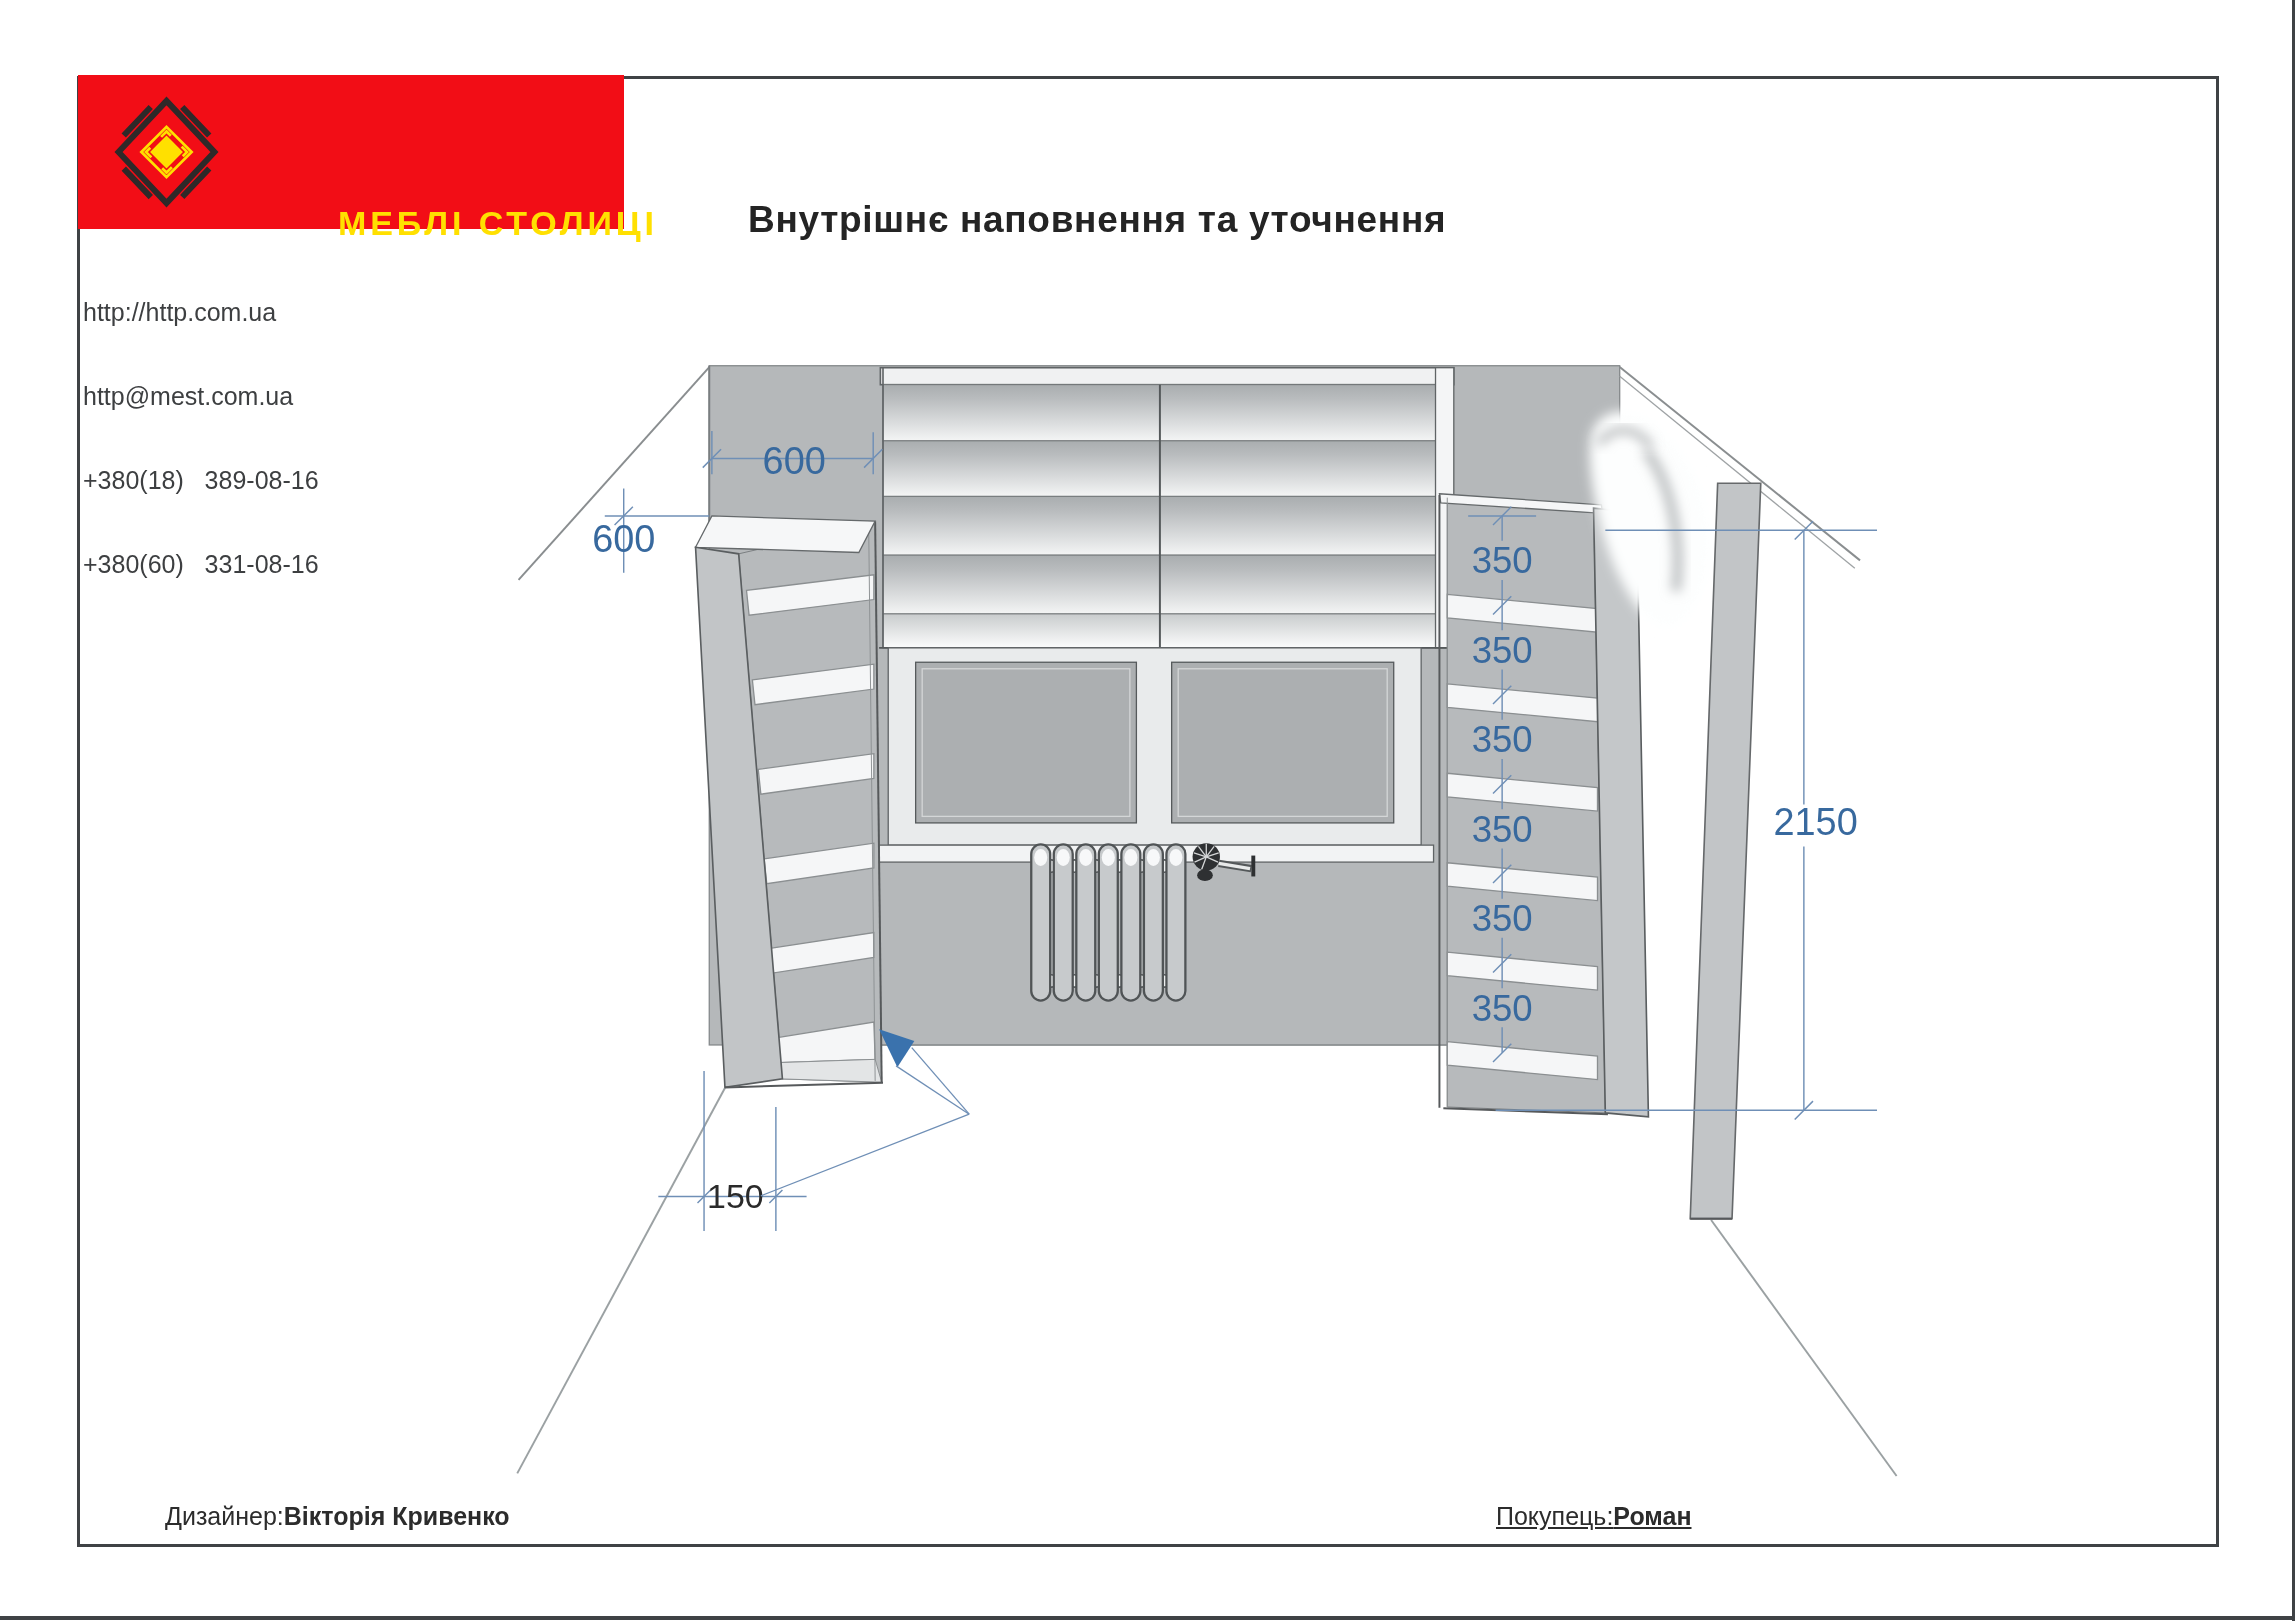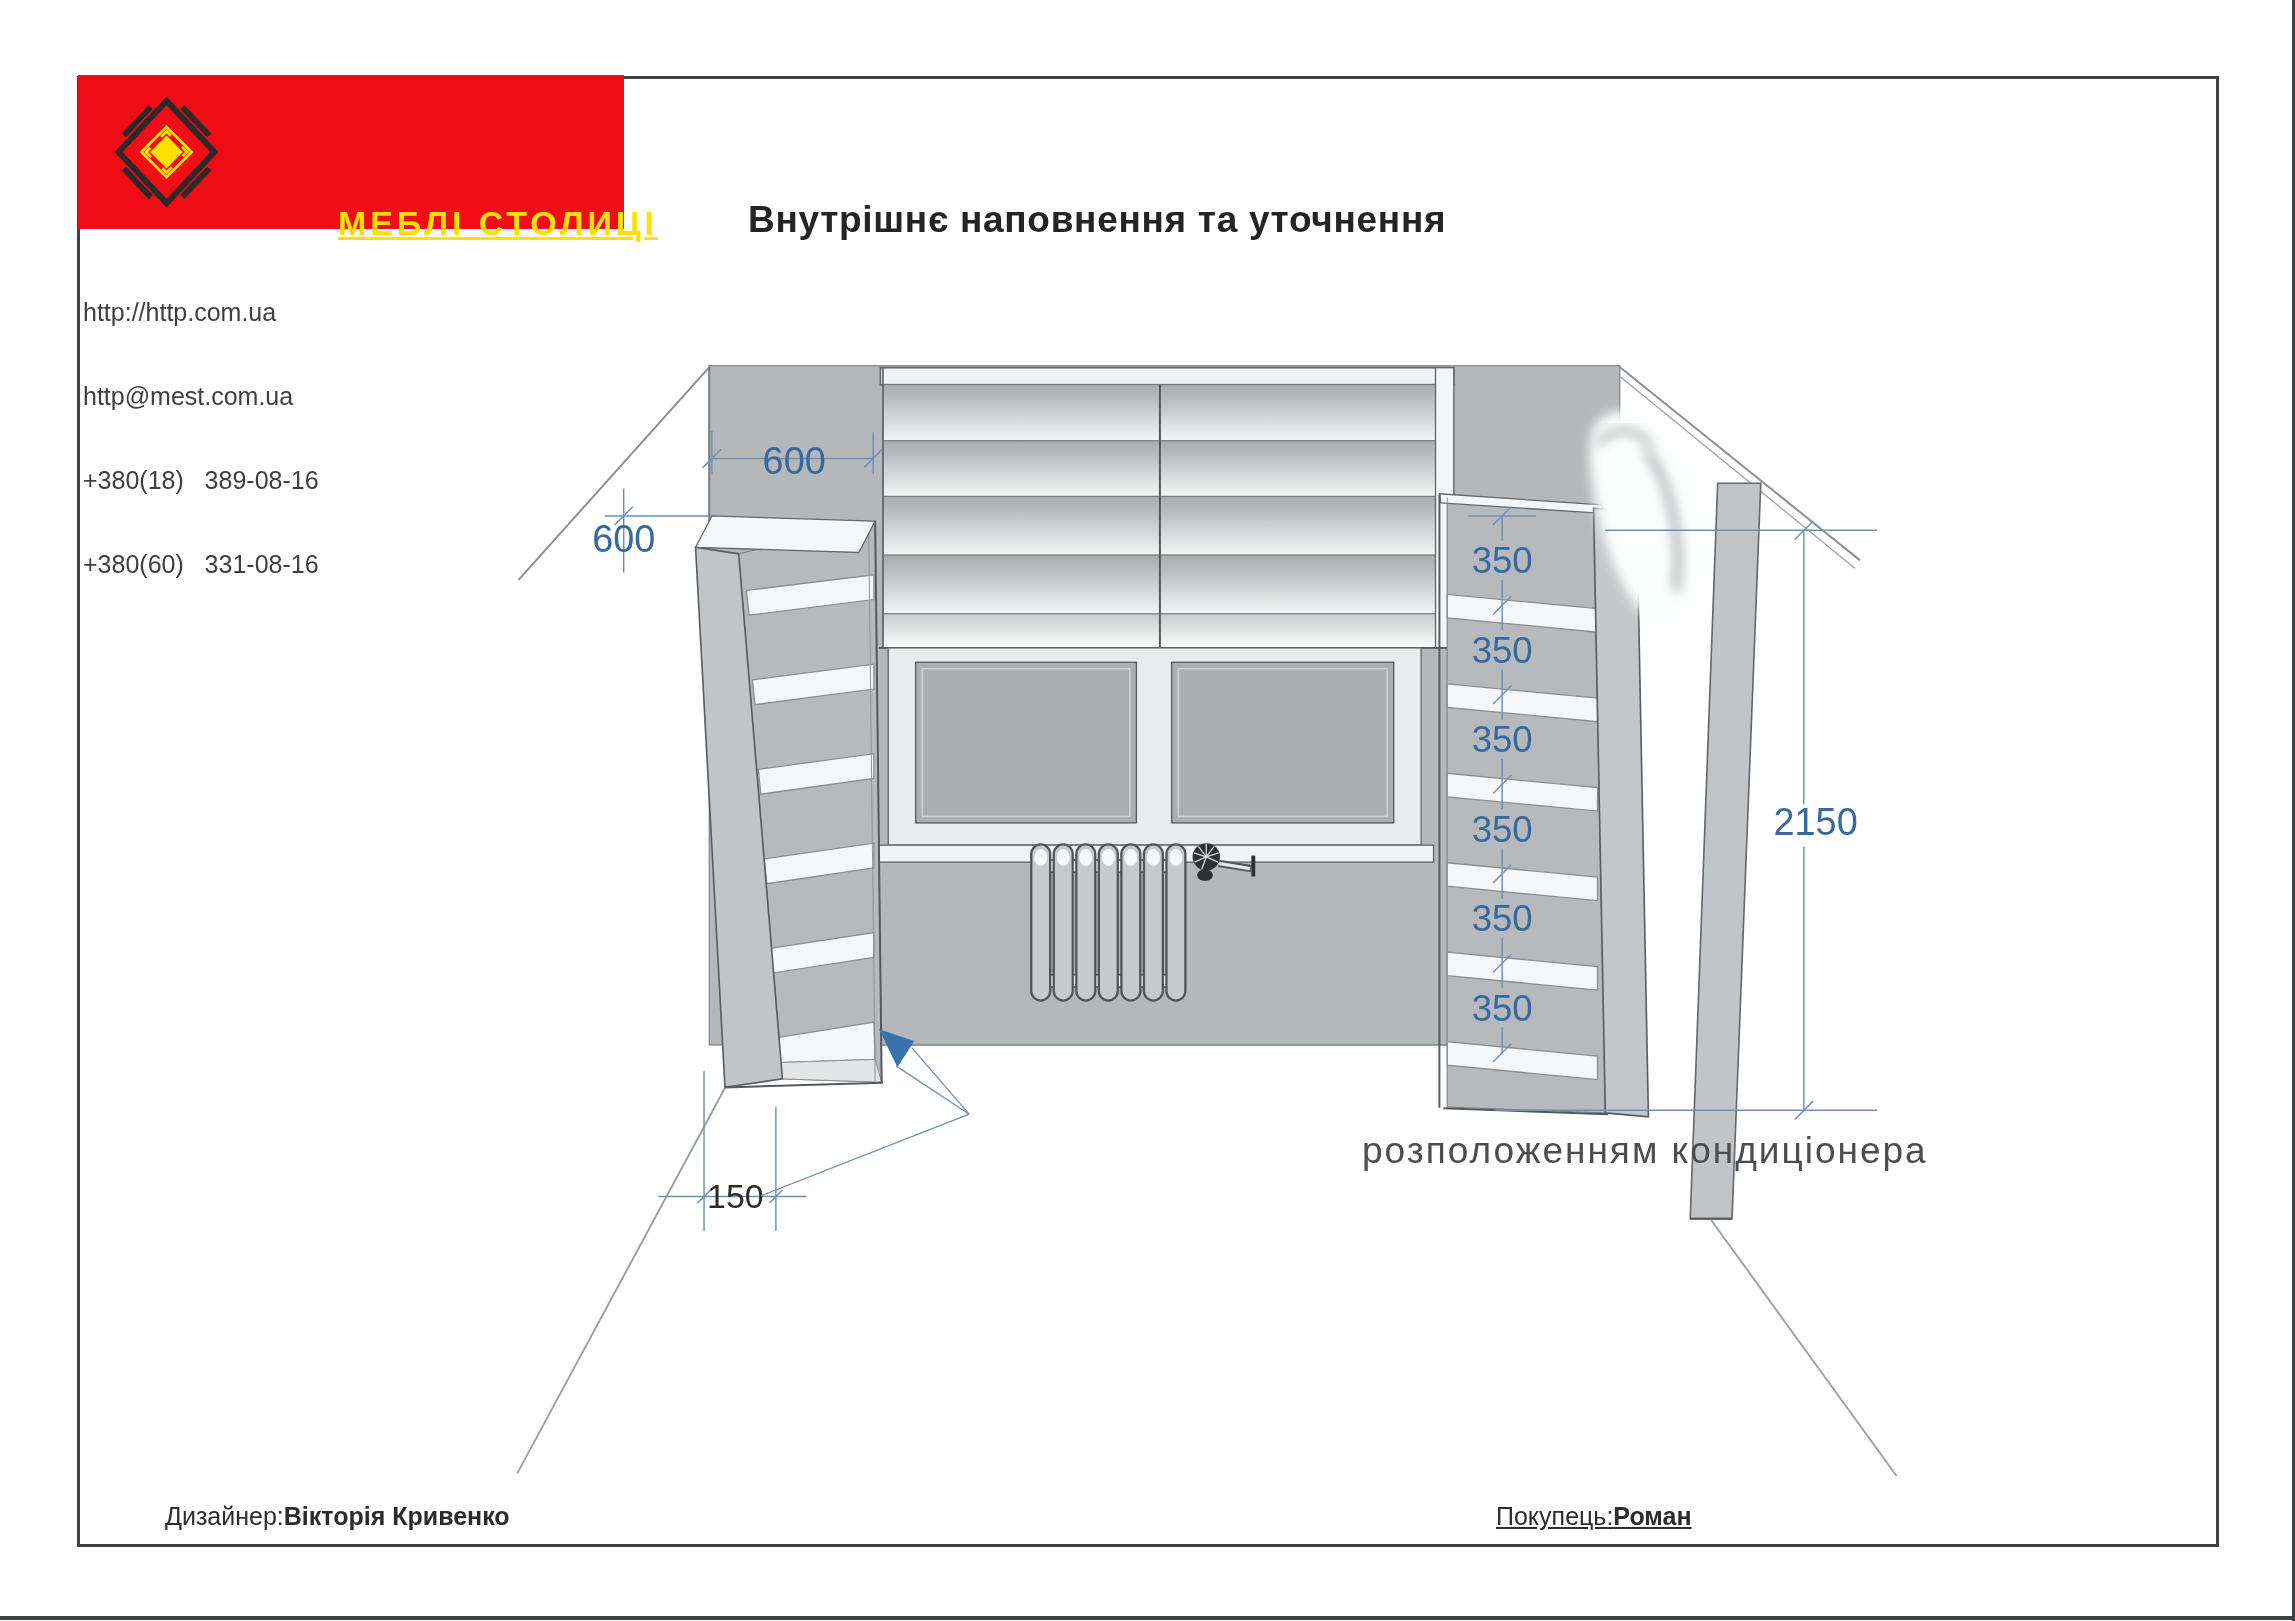--- a/index.html
+++ b/index.html
@@ -14,21 +14,21 @@
   }
   .edge-bottom{left:0;top:1616px;width:2295px;height:3.9px;background:#3f4245;}
   .edge-right{left:2292px;top:0;width:3.9px;height:1621px;background:#3f4245;}
   .logo-box{
     left:78px;top:75px;width:546px;height:154px;background:#f20d16;
     display:flex;align-items:center;z-index:3;
   }
   .logo-mark{position:absolute;left:19.6px;top:7.8px;}
   .logo-text{
     position:absolute;left:260px;top:129px;
-    color:#ffe000;font-weight:700;font-size:34px;letter-spacing:3.9px;white-space:nowrap;text-decoration:underline;
+    color:#ffe000;font-weight:700;font-size:34px;letter-spacing:3.9px;white-space:nowrap;
   }
   .contact{
     left:83px;top:242px;color:#3d3f41;font-size:25px;line-height:28px;white-space:pre;
   }
   .page-title{
     left:748px;top:199px;width:967px;
     color:#242424;font-size:37px;font-weight:700;letter-spacing:0.7px;white-space:nowrap;
   }
   .annotation{
     left:1362px;top:1118px;color:#4b4d4f;font-size:37px;line-height:65px;
@@ -277,21 +277,20 @@
 
   <g>
     <polygon points="1346,1576 1400,1594 1374,1634" fill="#3a72ad"></polygon>
     <line x1="1396" y1="1604" x2="1484" y2="1706" stroke="#6f8fb6" stroke-width="2"></line>
     <line x1="1372" y1="1632" x2="1484" y2="1706" stroke="#6f8fb6" stroke-width="2"></line>
     <line x1="1484" y1="1706" x2="1165" y2="1831" stroke="#6f8fb6" stroke-width="2"></line>
   </g>
 </svg>
 
 <div class="abs annotation">
-  <div>розположенням кондиціонера</div>
 </div>
 
 <div class="abs footer footer-left"><span>Дизайнер:</span><span class="name">Вікторія Кривенко</span></div>
 <div class="abs footer footer-right"><span>Покупець:</span><span class="name">Роман</span></div>
 
 <div class="abs edge-bottom"></div>
 <div class="abs edge-right"></div>
 
 
 </body></html>

